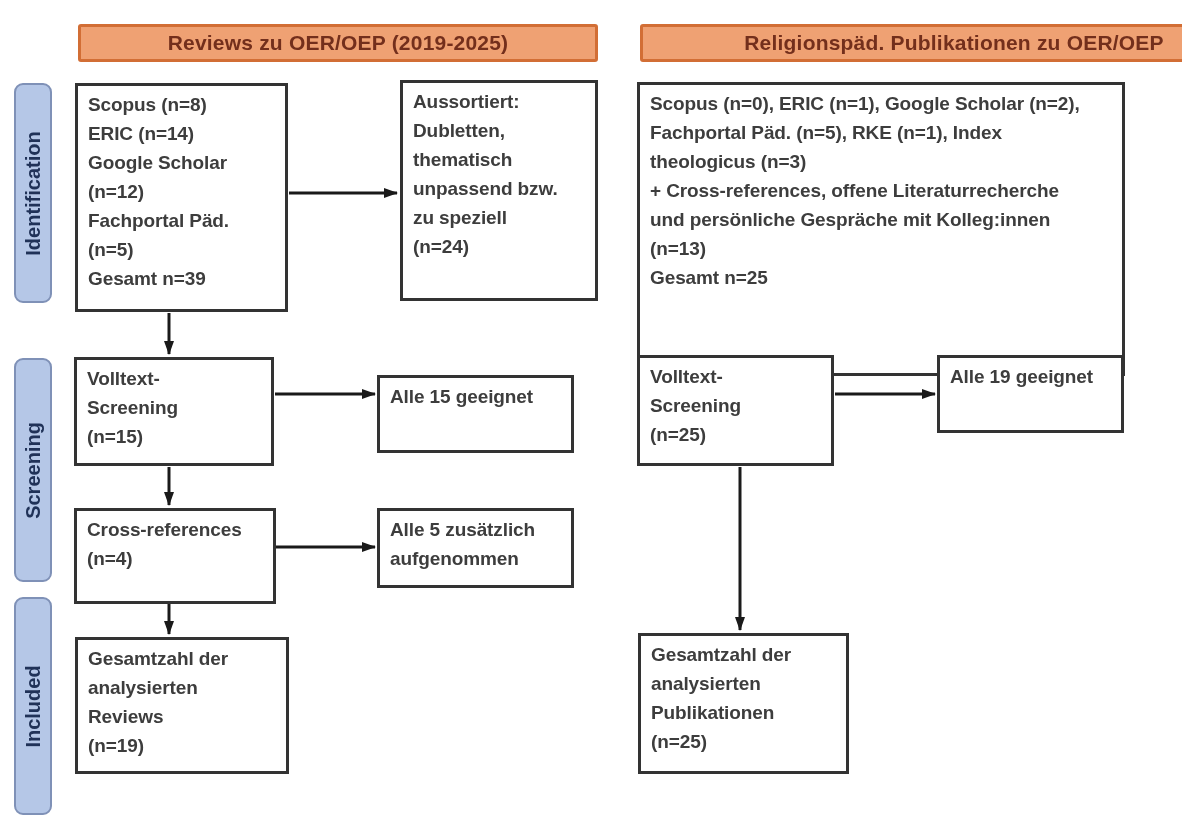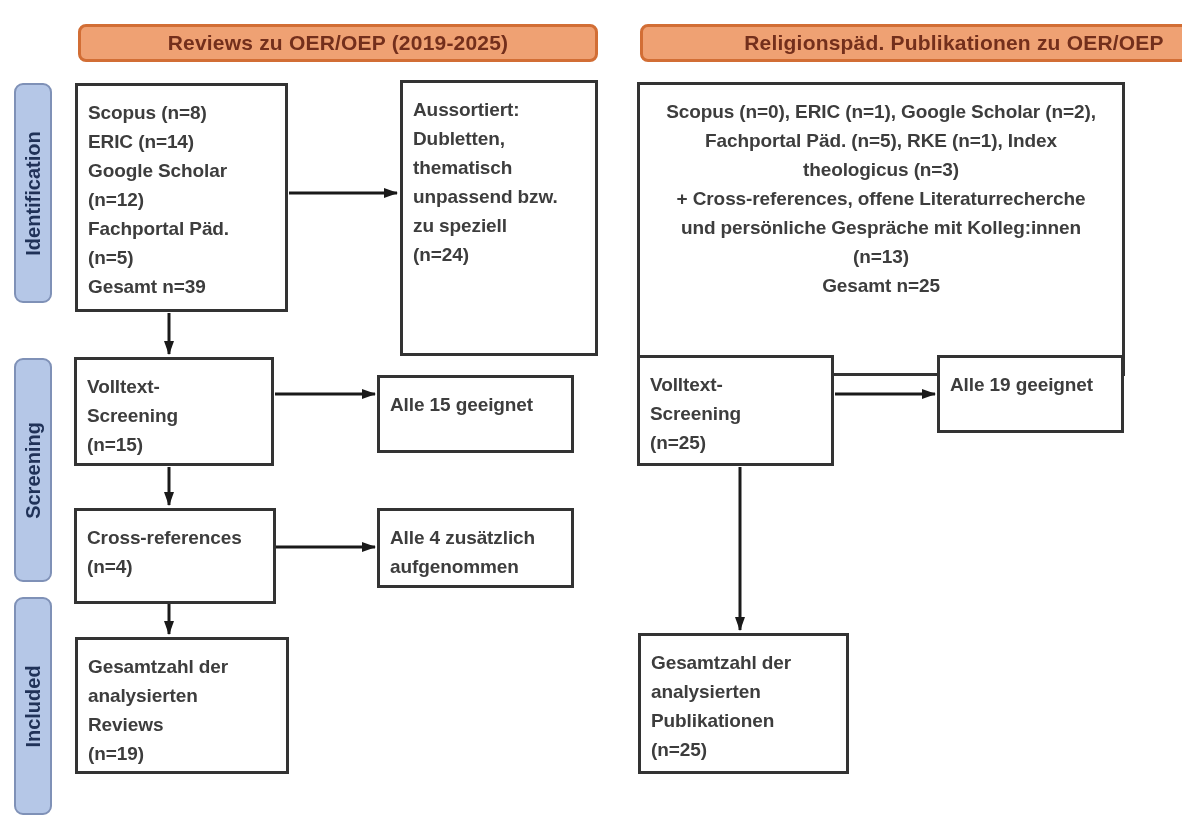--- a/index.html
+++ b/index.html
@@ -7,40 +7,40 @@
     position:relative; width:1182px; height:820px; background:#ffffff;
     font-family:"Liberation Sans", sans-serif; overflow:hidden;
   }
   .arrows { position:absolute; left:0; top:0; pointer-events:none; }
   .arrows line { stroke:var(--arrow); stroke-width:3; }
 
   .hdr {
     position:absolute; height:38px; box-sizing:border-box;
     display:flex; align-items:center; justify-content:center;
     background:var(--header-fill); border:3px solid var(--header-border);
-    border-radius:8px; color:var(--header-text);
+    border-radius:3px; color:var(--header-text);
     font-size:21px; font-weight:700; letter-spacing:0.2px;
   }
 
   .stage {
     position:absolute; left:14px; width:38px; box-sizing:border-box;
     display:flex; align-items:center; justify-content:center;
     background:var(--stage-fill); border:2px solid var(--stage-border);
     border-radius:9px;
   }
   .stage span {
     transform:rotate(-90deg); white-space:nowrap;
     font-size:20px; font-weight:700; color:var(--stage-text);
   }
 
   .node {
     position:absolute; box-sizing:border-box; background:#ffffff;
     border:3px solid var(--box-border); color:var(--box-text);
     font-size:19px; font-weight:700; line-height:29px;
-    padding:12px 10px; white-space:pre-line; letter-spacing:-0.1px;
+    padding:4px 10px; white-space:pre-line; letter-spacing:-0.1px;
   }
 </style>
 </head>
 <body>
 
 <div class="canvas">
 
   <svg class="arrows" width="1182" height="820" viewBox="0 0 1182 820">
     <defs>
       <marker id="ah" markerUnits="userSpaceOnUse" markerWidth="16" markerHeight="12" refX="13" refY="5" orient="auto">
@@ -71,40 +71,40 @@
     <span>Included</span>
   </div>
 
   <div class="node" style="left:75px; top:83px; width:213px; height:229px;">Scopus (n=8)
 ERIC (n=14)
 Google Scholar
 (n=12)
 Fachportal Päd.
 (n=5)
 Gesamt n=39</div>
-  <div class="node" style="left:400px; top:80px; width:198px; height:276px;">Aussortiert:
+  <div class="node" style="left:400px; top:80px; width:198px; height:221px;">Aussortiert:
 Dubletten,
 thematisch
 unpassend bzw.
 zu speziell
 (n=24)</div>
   <div class="node" style="left:74px; top:357px; width:200px; height:109px;">Volltext-
 Screening
 (n=15)</div>
   <div class="node" style="left:377px; top:375px; width:197px; height:78px;">Alle 15 geeignet</div>
   <div class="node" style="left:74px; top:508px; width:202px; height:96px;">Cross-references
 (n=4)</div>
-  <div class="node" style="left:377px; top:508px; width:197px; height:80px;">Alle 4 zusätzlich
+  <div class="node" style="left:377px; top:508px; width:197px; height:80px;">Alle 5 zusätzlich
 aufgenommen</div>
   <div class="node" style="left:75px; top:637px; width:214px; height:137px;">Gesamtzahl der
 analysierten
 Reviews
 (n=19)</div>
 
-  <div class="node" style="left:637px; top:82px; width:488px; height:294px;text-align:center;">Scopus (n=0), ERIC (n=1), Google Scholar (n=2),
+  <div class="node" style="left:637px; top:82px; width:488px; height:294px;">Scopus (n=0), ERIC (n=1), Google Scholar (n=2),
 Fachportal Päd. (n=5), RKE (n=1), Index
 theologicus (n=3)
 + Cross-references, offene Literaturrecherche
 und persönliche Gespräche mit Kolleg:innen
 (n=13)
 Gesamt n=25</div>
   <div class="node" style="left:637px; top:355px; width:197px; height:111px;">Volltext-
 Screening
 (n=25)</div>
   <div class="node" style="left:937px; top:355px; width:187px; height:78px;">Alle 19 geeignet</div>

